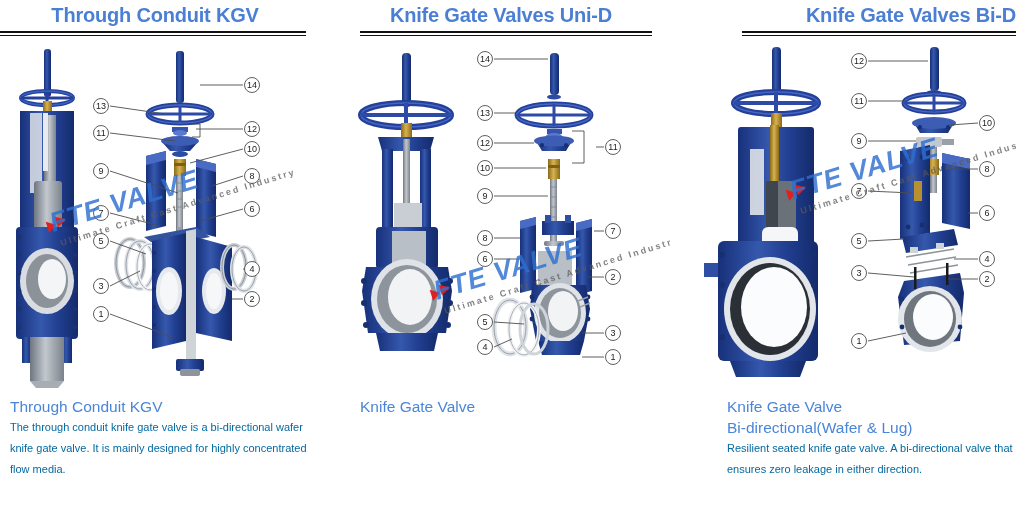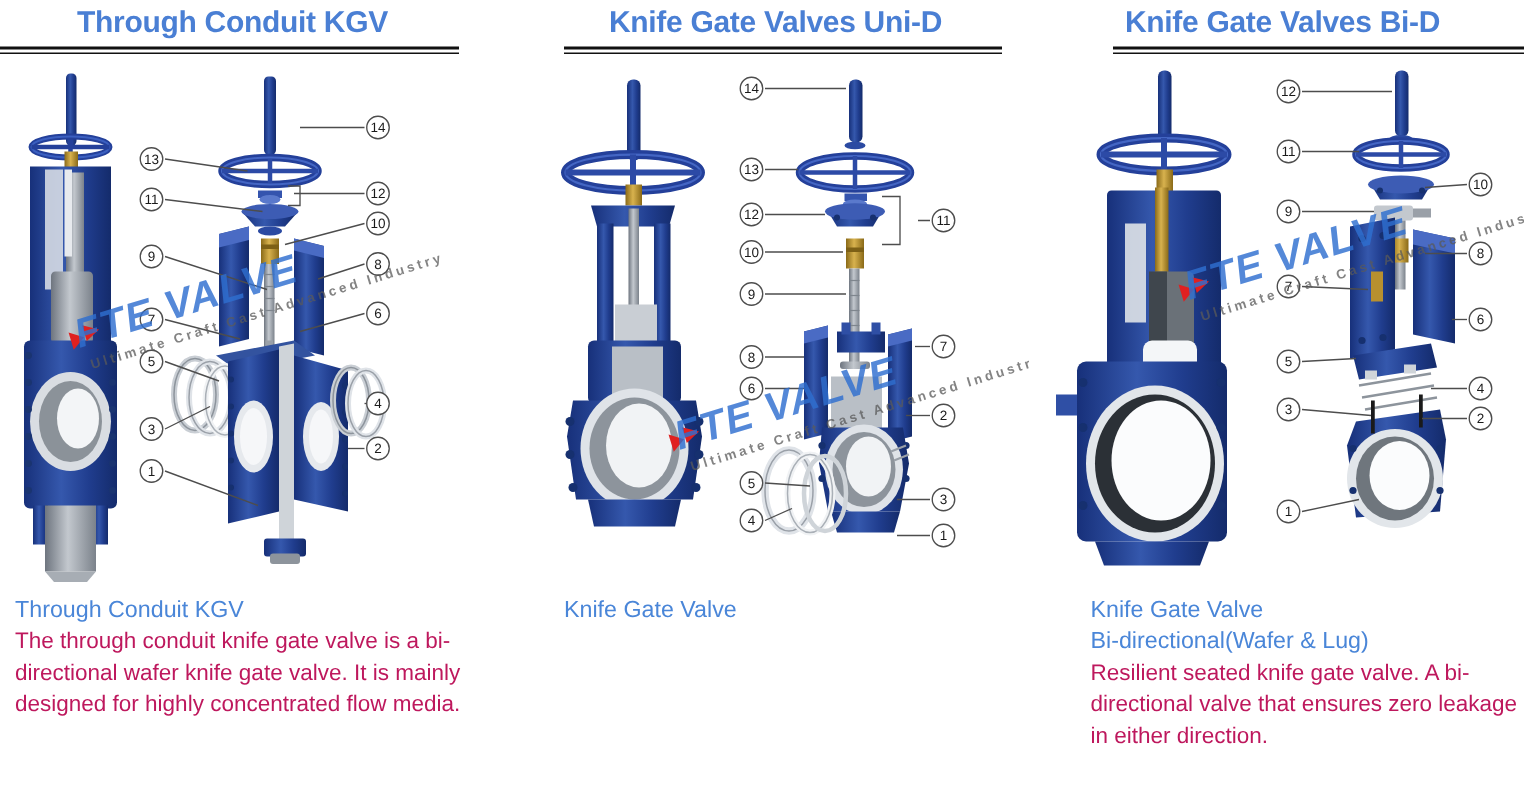--- a/index.html
+++ b/index.html
@@ -17,35 +17,35 @@
     background: #ffffff;
     text-decoration: underline;
   }
   .col {
     position: absolute;
     top: 0;
     width: 338px;
     height: 531px;
   }
   .col-1 { left: 0px; }
-  .col-2 { left: 348px; }
+  .col-2 { left: 332px; }
   .col-3 { left: 678px; }
 
   .col-title {
     text-align: center;
     color: #4a7fd4;
     font-size: 20px;
     font-weight: 700;
     letter-spacing: -0.2px;
     line-height: 28px;
     padding-top: 1px;
     white-space: nowrap;
   }
   .col-1 .col-title { padding-right: 28px; }
-  .col-3 .col-title { padding-left: 16px; }
+  .col-3 .col-title { padding-left: 16px; text-align: right; }
 
   .divider {
     position: relative;
     height: 8px;
     margin-top: 2px;
   }
   .divider .rule-thick {
     position: absolute; left: 0; right: 0; top: 0;
     height: 2px; background: #111111;
   }
@@ -107,22 +107,22 @@
   .col-2 .caption { left: 28px; }
   .col-3 .caption { left: 49px; }
 
   .cap-head {
     color: #4a86d8;
     font-size: 15.5px;
     line-height: 21px;
     font-weight: 400;
   }
   .cap-body {
-    color: #be185d;
-    font-size: 15px;
+    color: #0369a1;
+    font-size: 11px;
     line-height: 21px;
     font-weight: 400;
     width: 300px;
   }
   .col-3 .cap-body { width: 292px; }
 </style>
 </head>
 <body>
 
 <div class="page">

